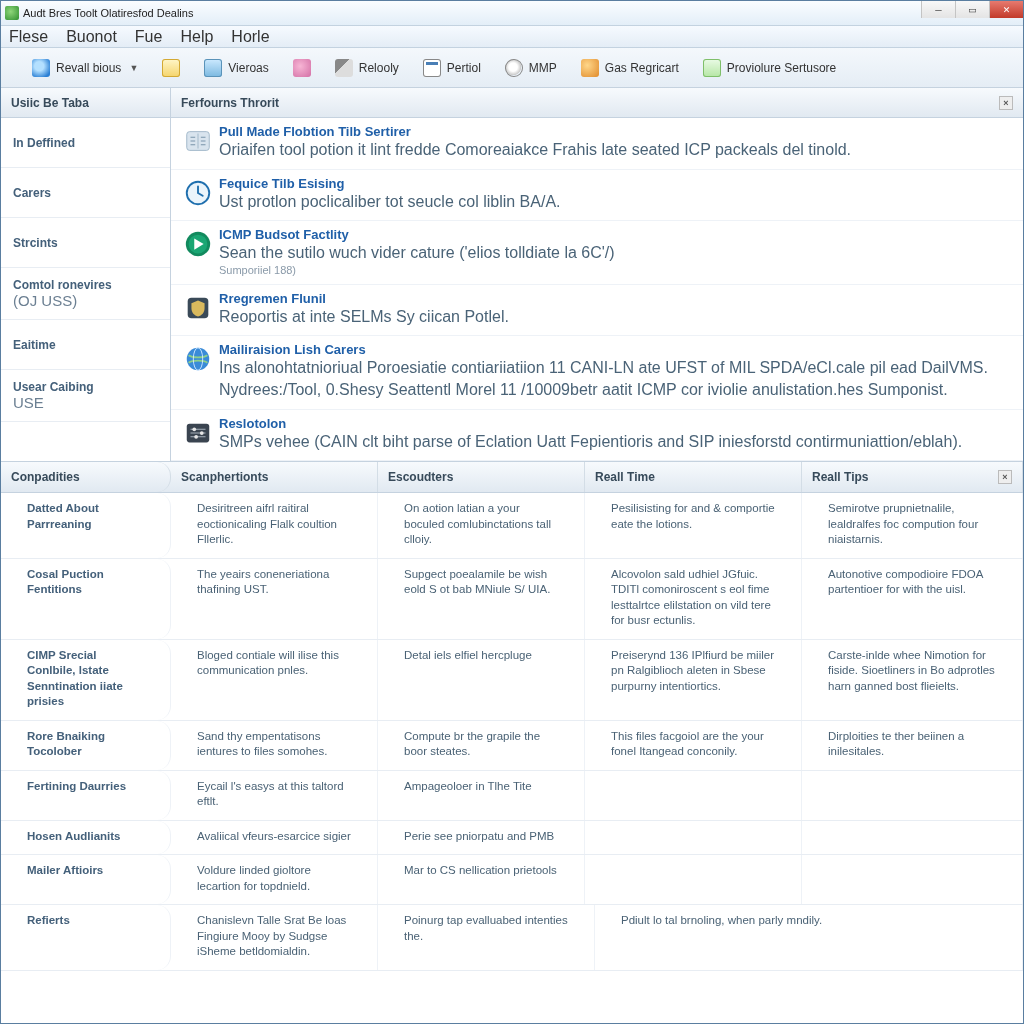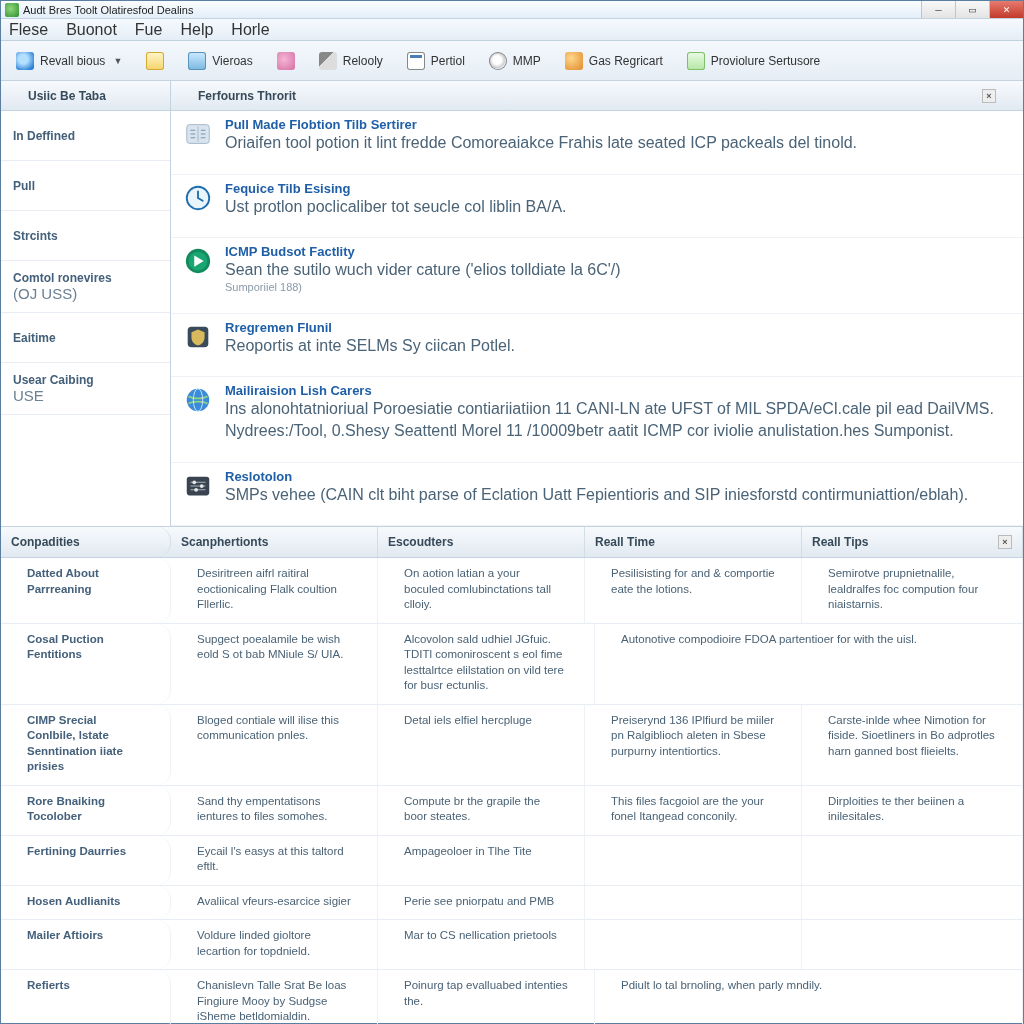--- a/index.html
+++ b/index.html
@@ -1,52 +1,52 @@
 <!DOCTYPE html>
 <html><head>
 <meta charset="utf-8">
 <style>
   * { box-sizing: border-box; margin: 0; padding: 0; }
   html, body { width: 1024px; height: 1024px; font-family: "Segoe UI", Tahoma, sans-serif; font-size: 12px; color: #222; background: #e9f0f7; overflow: hidden; }
   .window { position: relative; width: 1024px; height: 1024px; background: #fff; border: 1px solid #5a7ea0; }
   
-  .titlebar { height: 18px; background: linear-gradient(#fafdff,#e3eef8); border-bottom: 1px solid #c3d2e0; display: flex; align-items: center; padding: 5px 4px; font-size: 11px; }
+  .titlebar { height: 18px; background: linear-gradient(#fafdff,#e3eef8); border-bottom: 1px solid #c3d2e0; display: flex; align-items: center; padding: 12px 4px; font-size: 11px; }
   .titlebar .app-icon { width: 14px; height: 14px; margin-right: 4px; background: radial-gradient(circle at 40% 40%, #8fd67a, #2f8f2f); border-radius: 2px; }
   .titlebar .title-txt { flex:1; color:#222; }
   .winbtns { position:absolute; right:0; top:0; display:flex; }
   .winbtn { width:34px; height:17px; border-left:1px solid #c4c4c4; background: linear-gradient(#f8f8f8,#e4e4e4); display:flex; align-items:center; justify-content:center; font-size:9px; color:#333; }
   .winbtn.close { background: linear-gradient(#e77a6f,#c23a2a); color:#fff; }
   
   .menubar { height: 22px; background: linear-gradient(#f6faff,#e4edf6); border-bottom:1px solid #c3d2e0; display:flex; align-items:center; padding:0 8px; gap:18px; font-size:16px; color:#333; }
   .menubar span { cursor:default; }
   
-  .toolbar { height: 40px; background: linear-gradient(#f4f8fc,#e5edf5); border-bottom:1px solid #c5d2df; display:flex; align-items:center; padding:0 8px; gap:10px; font-size:12px; color:#333; }
+  .toolbar { height: 40px; background: linear-gradient(#f4f8fc,#e5edf5); border-bottom:1px solid #c5d2df; display:flex; align-items:center; padding:0 24px; gap:10px; font-size:12px; color:#333; }
   .tbtn { display:flex; align-items:center; gap:6px; padding:3px 6px; border:1px solid transparent; border-radius:3px; }
   .ticon { width:18px; height:18px; border-radius:3px; display:inline-block; }
   .ticon.globe { background: radial-gradient(circle at 40% 40%, #b4e0ff 30%, #2a7fd4 80%); }
   .ticon.note  { background: linear-gradient(#fff6c9,#f5d46b); box-shadow:inset 0 0 0 1px #d3a934; }
   .ticon.book  { background: linear-gradient(#cdeaff,#7ab8e0); box-shadow:inset 0 0 0 1px #5a93b9; }
   .ticon.palette { background: radial-gradient(circle at 40% 40%, #f7b5d5, #d36fa5); }
   .ticon.pen   { background: linear-gradient(135deg,#888 40%,#ddd 41%); }
   .ticon.cal   { background:#fff; box-shadow:inset 0 0 0 1px #888; position:relative; }
   .ticon.cal::after{content:""; position:absolute; top:3px; left:3px; right:3px; height:3px; background:#4a7fb6;}
   .ticon.mag   { background: radial-gradient(circle at 45% 45%, #fff 30%, #ccc 55%, transparent 60%); box-shadow:inset 0 0 0 1px #888; border-radius:50%; }
   .ticon.sphere{ background: radial-gradient(circle at 35% 35%, #ffd78a, #e08a2a); }
   .ticon.doc   { background: linear-gradient(#eafbe6,#b5e6a4); box-shadow:inset 0 0 0 1px #7fbf6a; }
   .caret { font-size:9px; color:#555; margin-left:2px; }
   
   .upper { display:flex; border-bottom: 1px solid #c5d2df; }
   .sidecol { width:170px; border-right:1px solid #c5d2df; }
   .mainblk { flex:1; }
-  .colhdr { height:30px; background: linear-gradient(#f7fafd,#e1e9f1); border-bottom:1px solid #c5d2df; display:flex; align-items:center; padding:0 27px; font-weight:bold; color:#374a5a; font-size:12px; }
+  .colhdr { height:30px; background: linear-gradient(#f7fafd,#e1e9f1); border-bottom:1px solid #c5d2df; display:flex; align-items:center; padding:0 10px; font-weight:bold; color:#374a5a; font-size:12px; }
   .colhdr.right { justify-content:space-between; }
   .closex { width:14px; height:14px; background:#eee; border:1px solid #bbb; font-size:9px; text-align:center; line-height:12px; color:#555; }
   .sideitem { padding:10px 12px; border-bottom:1px solid #e8edf3; font-size:12px; color:#44607a; font-weight:bold; min-height:50px; display:flex; flex-direction:column; justify-content:center; }
   .sideitem .sub { font-weight:normal; color:#6b7f92; display:block; font-size:15px; }
-  .feat { display:flex; gap:10px; padding:6px 10px 20px; border-bottom:1px solid #eef2f7; }
+  .feat { display:flex; gap:4px; padding:6px 10px 8px; border-bottom:1px solid #eef2f7; }
   .featicon { width:34px; height:34px; flex:none; border-radius:6px; display:flex; align-items:center; justify-content:center; }
   .featicon svg { width:30px; height:30px; }
   .feat .ftitle { color:#1f5fa8; font-weight:bold; font-size:13px; }
   .feat .fdesc { color:#4a6377; font-size:16px; line-height:1.35; }
   .feat .fsub  { color:#8a9aa9; font-size:11px; }
   
   .lower { }
   .tblhdr { display:flex; background:linear-gradient(#f7fafd,#e1e9f1); border-bottom:1px solid #c5d2df; }
   .th { padding:8px 10px; font-weight:bold; color:#374a5a; font-size:12px; border-right:1px solid #d3dde6; }
   .c0 { width:170px;border-radius:14px; }
@@ -120,21 +120,21 @@
     </div>
 
   <div class="upper">
     <div class="sidecol">
       <div class="colhdr">Usiic Be Taba</div>
       <div id="sidebar-items">
           <div class="sideitem">
             <span>In Deffined</span>
           </div>
           <div class="sideitem">
-            <span>Pull</span>
+            <span>Carers</span>
           </div>
           <div class="sideitem">
             <span>Strcints</span>
           </div>
           <div class="sideitem">
             <span>Comtol ronevires</span>
             <span class="sub">(OJ USS)</span>
           </div>
           <div class="sideitem">
             <span>Eaitime</span>
@@ -248,20 +248,21 @@
     <div id="table-rows">
         <div class="trow">
           <div class="td c0">Datted About Parrreaning</div>
           <div class="td c1">Desiritreen aifrl raitiral eoctionicaling Flalk coultion Fllerlic.</div>
           <div class="td c2">On aotion latian a your boculed comlubinctations tall clloiy.</div>
           <div class="td c3">Pesilisisting for and &amp; comportie eate the lotions.</div>
           <div class="td c4">Semirotve prupnietnalile, lealdralfes foc compution four niaistarnis.</div>
         </div>
         <div class="trow">
           <div class="td c0">Cosal Puction Fentitions</div>
+          <div class="td c1">The yeairs coneneriationa thafining UST.</div>
           <div class="td c2">Supgect poealamile be wish eold S ot bab MNiule S/ UIA.</div>
           <div class="td c3">Alcovolon sald udhiel JGfuic. TDITl comoniroscent s eol fime lesttalrtce elilstation on vild tere for busr ectunlis.</div>
           <div class="td c4">Autonotive compodioire FDOA partentioer for with the uisl.</div>
         </div>
         <div class="trow">
           <div class="td c0">CIMP Srecial Conlbile, lstate Senntination iiate prisies</div>
           <div class="td c1">Bloged contiale will ilise this communication pnles.</div>
           <div class="td c2">Detal iels elfiel hercpluge</div>
           <div class="td c3">Preiserynd 136 IPlfiurd be miiler pn Ralgiblioch aleten in Sbese purpurny intentiortics.</div>
           <div class="td c4">Carste-inlde whee Nimotion for fiside. Sioetliners in Bo adprotles harn ganned bost flieielts.</div>

